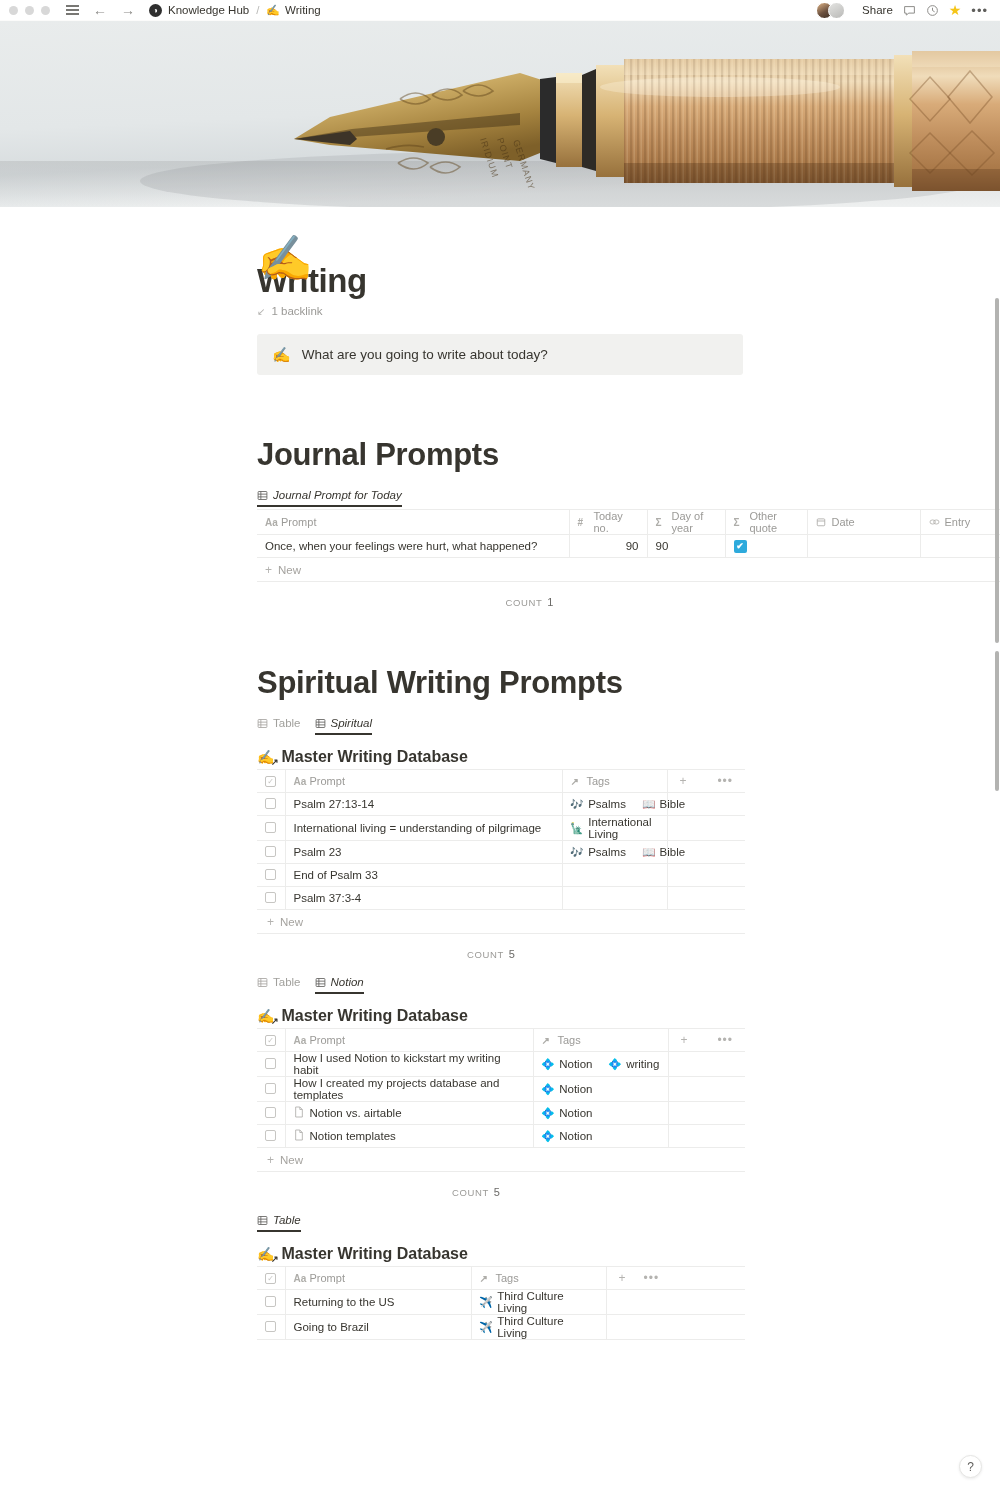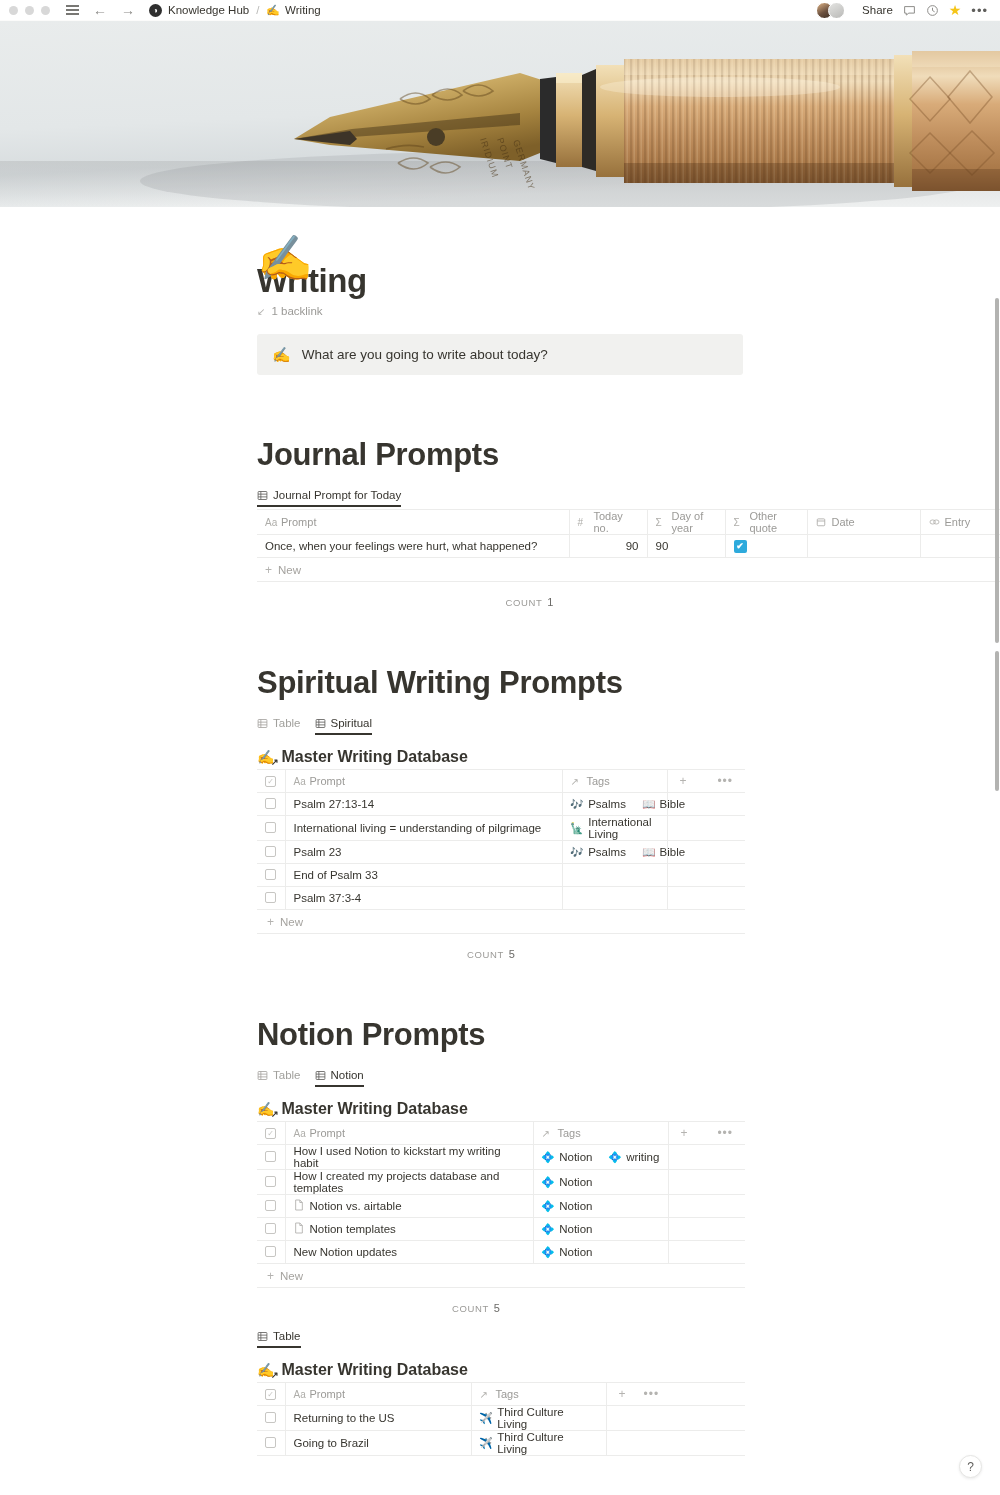--- a/index.html
+++ b/index.html
@@ -102,21 +102,21 @@
   
   .viewtabs {
     display: flex; align-items: flex-end; gap: 14px;
     margin-top: 13px; height: 21px;
   }
   .viewtab {
     display: flex; align-items: center; gap: 5px;
     font-size: 11.5px; color: #a1a09c; padding-bottom: 4px;
     border-bottom: 2px solid transparent; cursor: pointer; white-space: nowrap;
   }
-  .viewtab.active { color: #37352f; border-bottom-color: #37352f; }
+  .viewtab.active { color: #37352f; border-bottom-color: #37352f; font-style: italic; }
   .tbl-ic { width: 11px; height: 11px; flex: none; color: #a5a39f; }
   .viewtab.active .tbl-ic { color: #5f5e5b; }
 
   
   .db { width: 488px; }
   .db.wide { width: 745px; }
   .db-title {
     display: flex; align-items: center; gap: 7px;
     font-size: 16px; font-weight: 700; color: #37352f;
     margin-top: 13px; margin-bottom: 3px;
@@ -131,21 +131,21 @@
     border-bottom: 1px solid #ececeb; border-right: 1px solid #ececeb;
     text-align: left; font-weight: 400; padding: 0 8px; vertical-align: middle;
   }
   table.grid tr th:last-child, table.grid tr td:last-child { border-right: none; }
   table.grid thead th {
     height: 23px; font-size: 11px; color: #9b9a97;
     border-top: 1px solid #ececeb;
   }
   table.grid tbody td { height: 23px; font-size: 11.5px; color: #37352f; }
   .hcell { display: flex; align-items: center; gap: 5px; }
-  .ptype { color: #aeada9; font-size: 10px; width: 11px; flex: none; display:flex; }
+  .ptype { color: #aeada9; font-size: 10px; width: 11px; flex: none; display:flex;font-weight:bold; }
   .num-cell { text-align: right !important; }
 
   
   .cbcol { width: 28px; padding-left: 8px !important; }
   .cb-out {
     width: 11px; height: 11px; border: 1.3px solid #c7c6c3; border-radius: 2px;
     display: inline-block;
   }
   .cb-hdr {
     width: 11px; height: 11px; border: 1.3px solid #c5c4c1; border-radius: 2px;
@@ -565,21 +565,20 @@
       <div class="newrow inset">
         <span class="plus">+</span>
         <span>New</span>
       </div>
       <div class="countrow" style="margin-right:20px">
         <span>COUNT</span>
         <span class="n">5</span>
       </div>
     </div>
 
-    <h2 class="section h-notion">Notion Prompts</h2>
 
     <div class="viewtabs">
       <div class="viewtab">
         <svg class="tbl-ic" viewBox="0 0 16 16" fill="none" stroke="currentColor" stroke-width="1.2">
             <rect x="1.6" y="2.2" width="12.8" height="11.6" rx="1"></rect>
             <path d="M1.6 6h12.8M1.6 10h12.8M5.6 2.2v11.6"></path>
           </svg>
         <span>Table</span>
       </div>
       <div class="viewtab active">
@@ -698,33 +697,20 @@
             <td>
               <div class="cellflex">
                 <span class="tag">
                     <span class="em">💠</span>
                     <span>Notion</span>
                   </span>
               </div>
             </td>
             <td></td>
           </tr>
-          <tr>
-            <td class="cbcol"><span class="cb-out"></span></td>
-            <td>New Notion updates</td>
-            <td>
-              <div class="cellflex">
-                <span class="tag">
-                    <span class="em">💠</span>
-                    <span>Notion</span>
-                  </span>
-              </div>
-            </td>
-            <td></td>
-          </tr>
         </tbody>
       </table>
       <div class="newrow inset">
         <span class="plus">+</span>
         <span>New</span>
       </div>
       <div class="countrow" style="margin-right:50px">
         <span>COUNT</span>
         <span class="n">5</span>
       </div>

